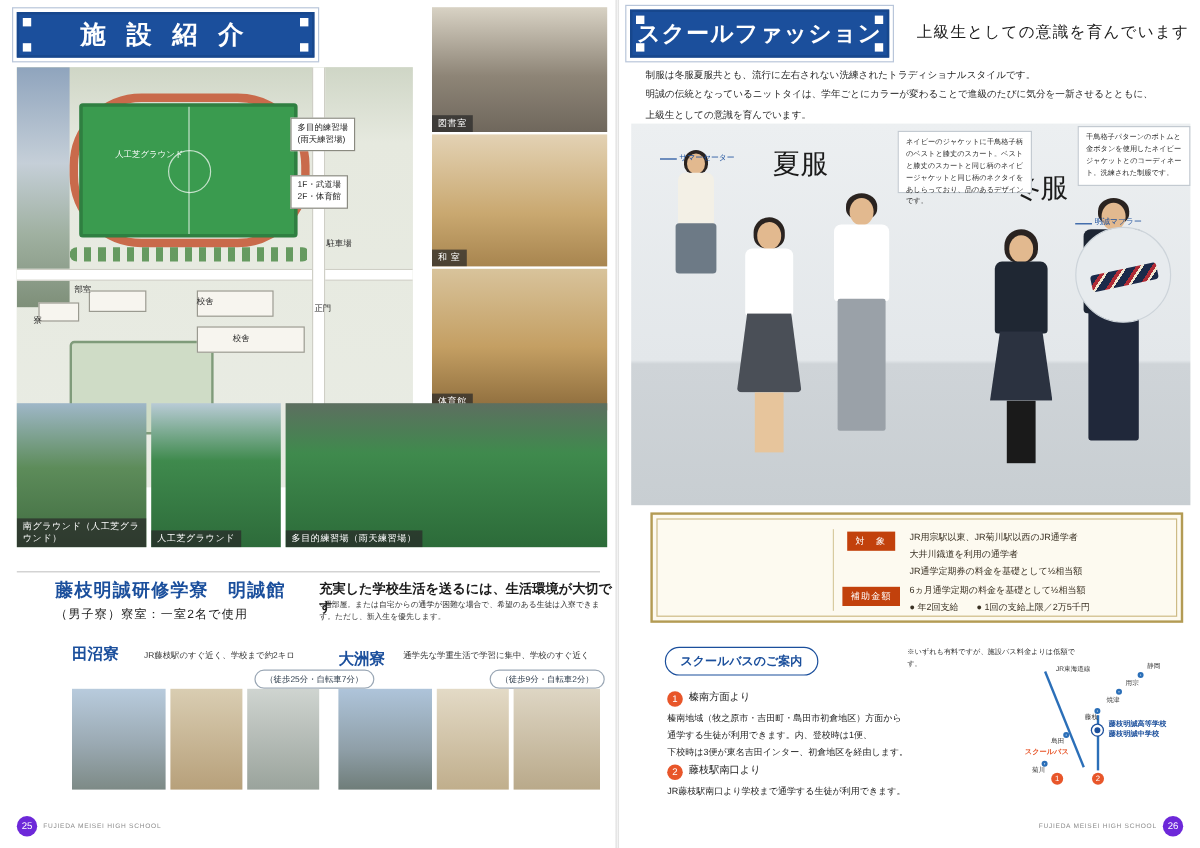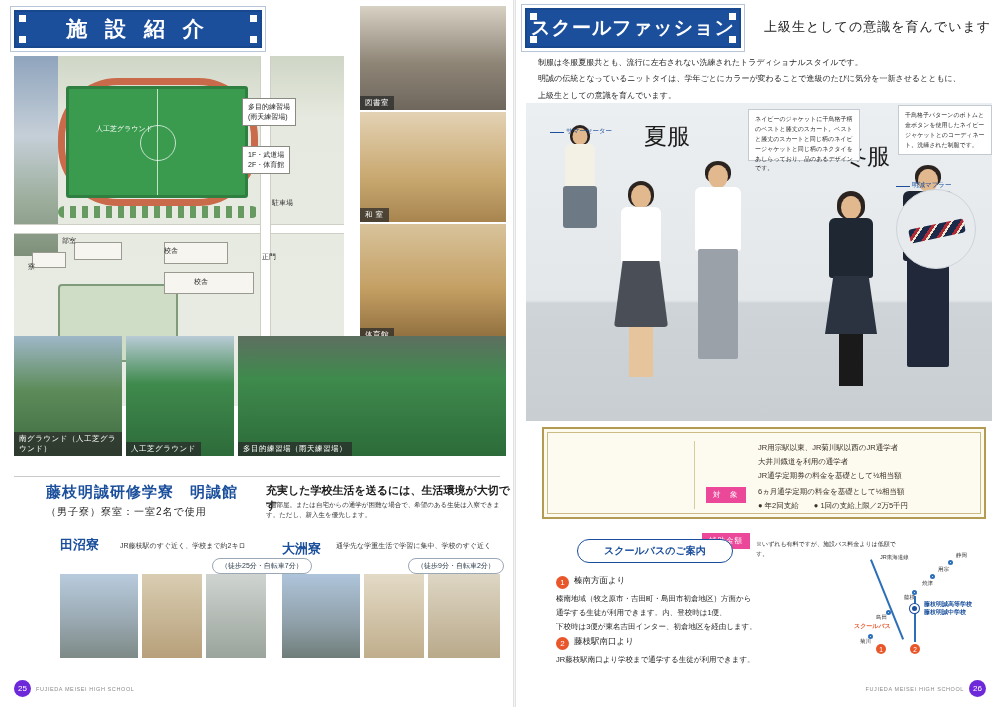--- a/index.html
+++ b/index.html
@@ -20,21 +20,21 @@
   
   .left-page { position:absolute; left:0; top:0; width:513px; height:707px; background:#fff; }
 
   .banner {
     position:absolute; left:14px; top:10px; width:248px; height:38px;
     background:#1b4f9c; border:2px solid #17478d;
     box-shadow:0 0 0 3px #fff, 0 0 0 4px #b9c6da;
   }
   .banner span {
     position:absolute; inset:0; display:flex; align-items:center; justify-content:center;
-    color:#fff; font-size:21px; letter-spacing:6px; font-weight:bold;
+    color:#fff; font-size:21px; letter-spacing:6px; font-weight:bold;font-family:Liberation Serif, serif;
   }
   .banner .corner { position:absolute; width:7px; height:7px; background:#fff; }
   .banner .c1{left:3px;top:3px}.banner .c2{right:3px;top:3px}
   .banner .c3{left:3px;bottom:3px}.banner .c4{right:3px;bottom:3px}
 
   
   .map {
     position:absolute; left:14px; top:56px; width:330px; height:350px;
     background:#e9ece4;
     background-image:
@@ -123,26 +123,26 @@
   
   .jrbox{position:absolute;left:26px;top:427px;width:444px;height:92px;
     background:#fdfaf0;border:2px solid #b39b54;}
   .jrbox:before{content:"";position:absolute;inset:3px;border:1px solid #cdbb86;}
   .jr-left{position:absolute;left:14px;top:8px;width:132px;height:76px;color:#6e5a1f;text-align:center;}
   .jr-l1{font-size:9px;font-weight:bold;letter-spacing:.5px;margin-top:3px;}
   .jr-l2{font-size:9px;font-weight:bold;}
   .jr-l3{font-size:15px;font-weight:bold;letter-spacing:1px;margin-top:4px;}
   .jr-l4{font-size:15px;font-weight:bold;letter-spacing:1px;}
   .jr-divider{position:absolute;left:150px;top:12px;width:1px;height:68px;background:#d8cba0;}
-  .chip{position:absolute;background:#ec4899;color:#fff;font-size:7.5px;padding:3px 7px;letter-spacing:1px;margin-top:44px;}
+  .chip{position:absolute;background:#c2410c;color:#fff;font-size:7.5px;padding:3px 7px;letter-spacing:1px;}
   .jr-txt{position:absolute;font-size:7.5px;line-height:1.85;color:#3a3123;}
 
   
   .bus-title{position:absolute;left:38px;top:539px;border:1px solid #1b4f9c;border-radius:12px;
-    padding:4px 26px;font-size:10px;color:#1b4f9c;font-weight:bold;background:#fff;margin-left:23px;}
+    padding:4px 12px;font-size:10px;color:#1b4f9c;font-weight:bold;background:#fff;}
   .bus-note{position:absolute;left:240px;top:540px;width:140px;font-size:6px;line-height:1.6;color:#333;}
   .bus-item{position:absolute;font-size:8.5px;color:#1b1b1b;}
   .bus-num{position:absolute;width:13px;height:13px;border-radius:50%;background:#e8562a;color:#fff;
     font-size:8px;display:flex;align-items:center;justify-content:center;}
   .bus-body{position:absolute;font-size:7.5px;line-height:1.85;color:#262626;}
 
   
   .routemap{position:absolute;left:336px;top:552px;width:140px;height:110px;}
   .rline{position:absolute;background:#2b6fb8;}
   .rdot{position:absolute;width:5px;height:5px;border-radius:50%;background:#fff;border:2px solid #2b6fb8;}

